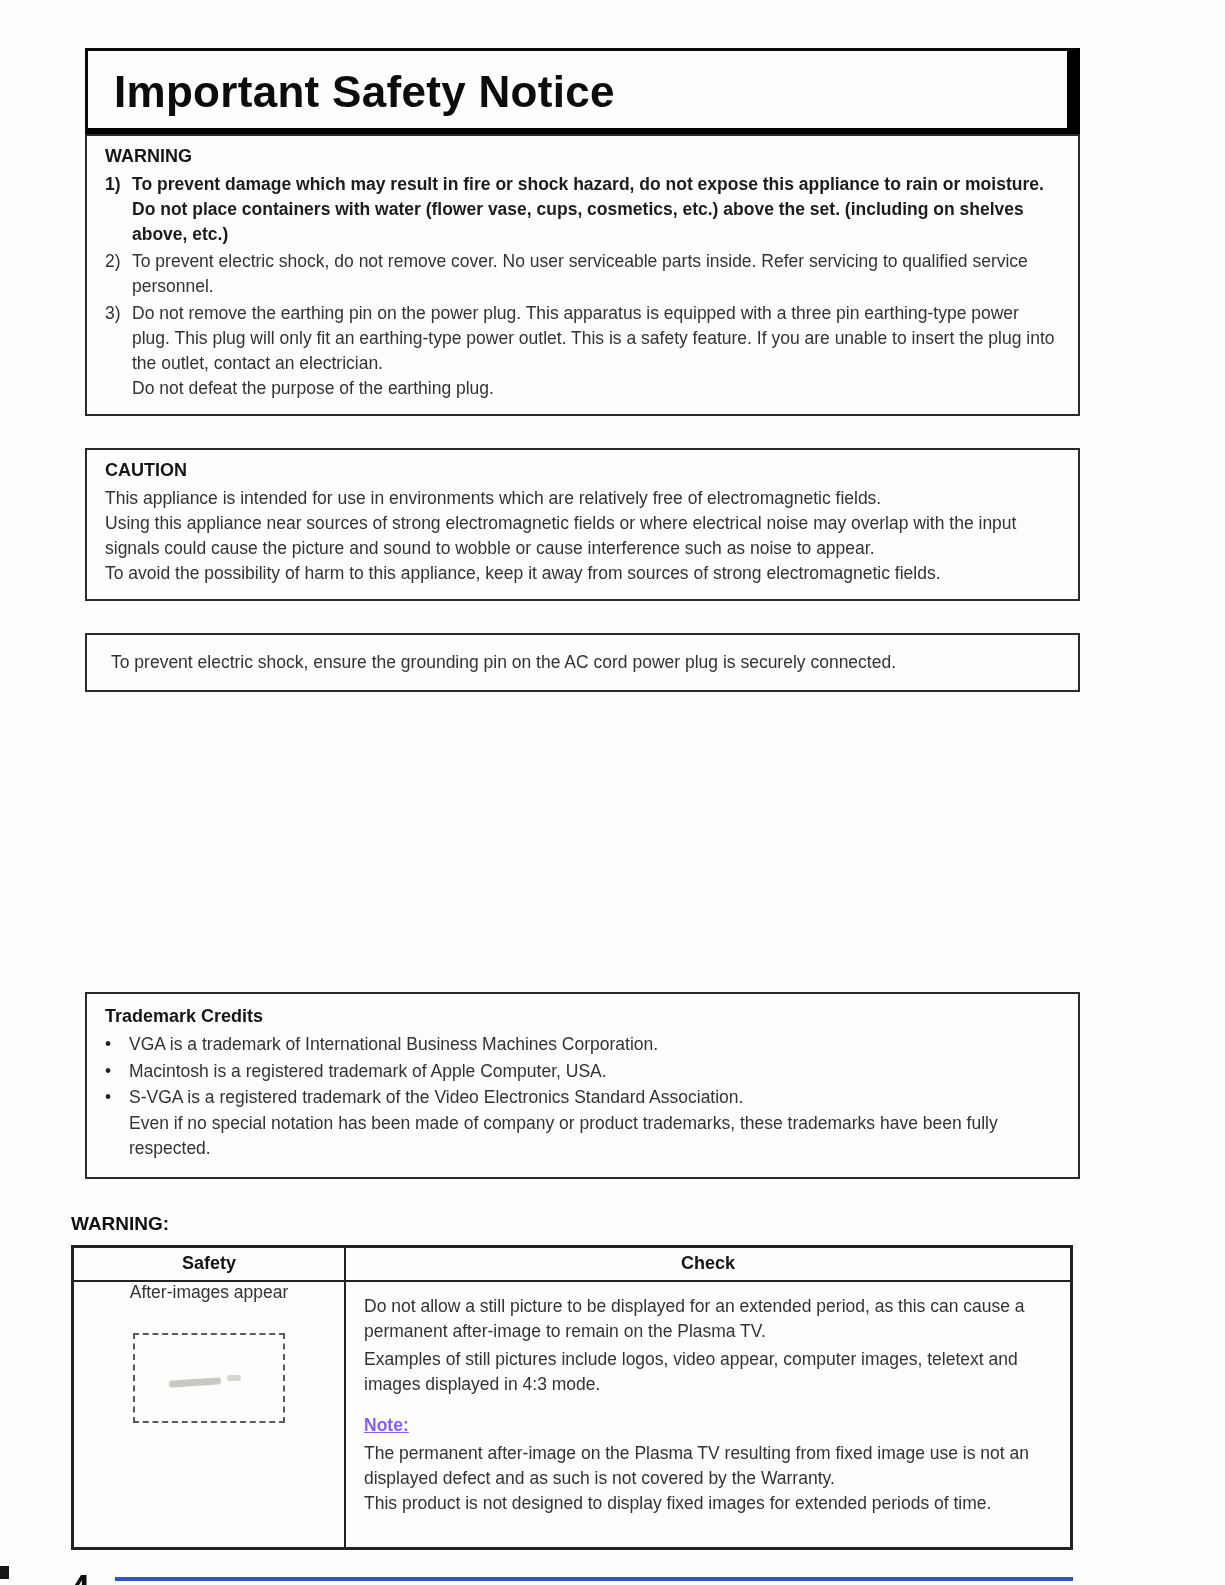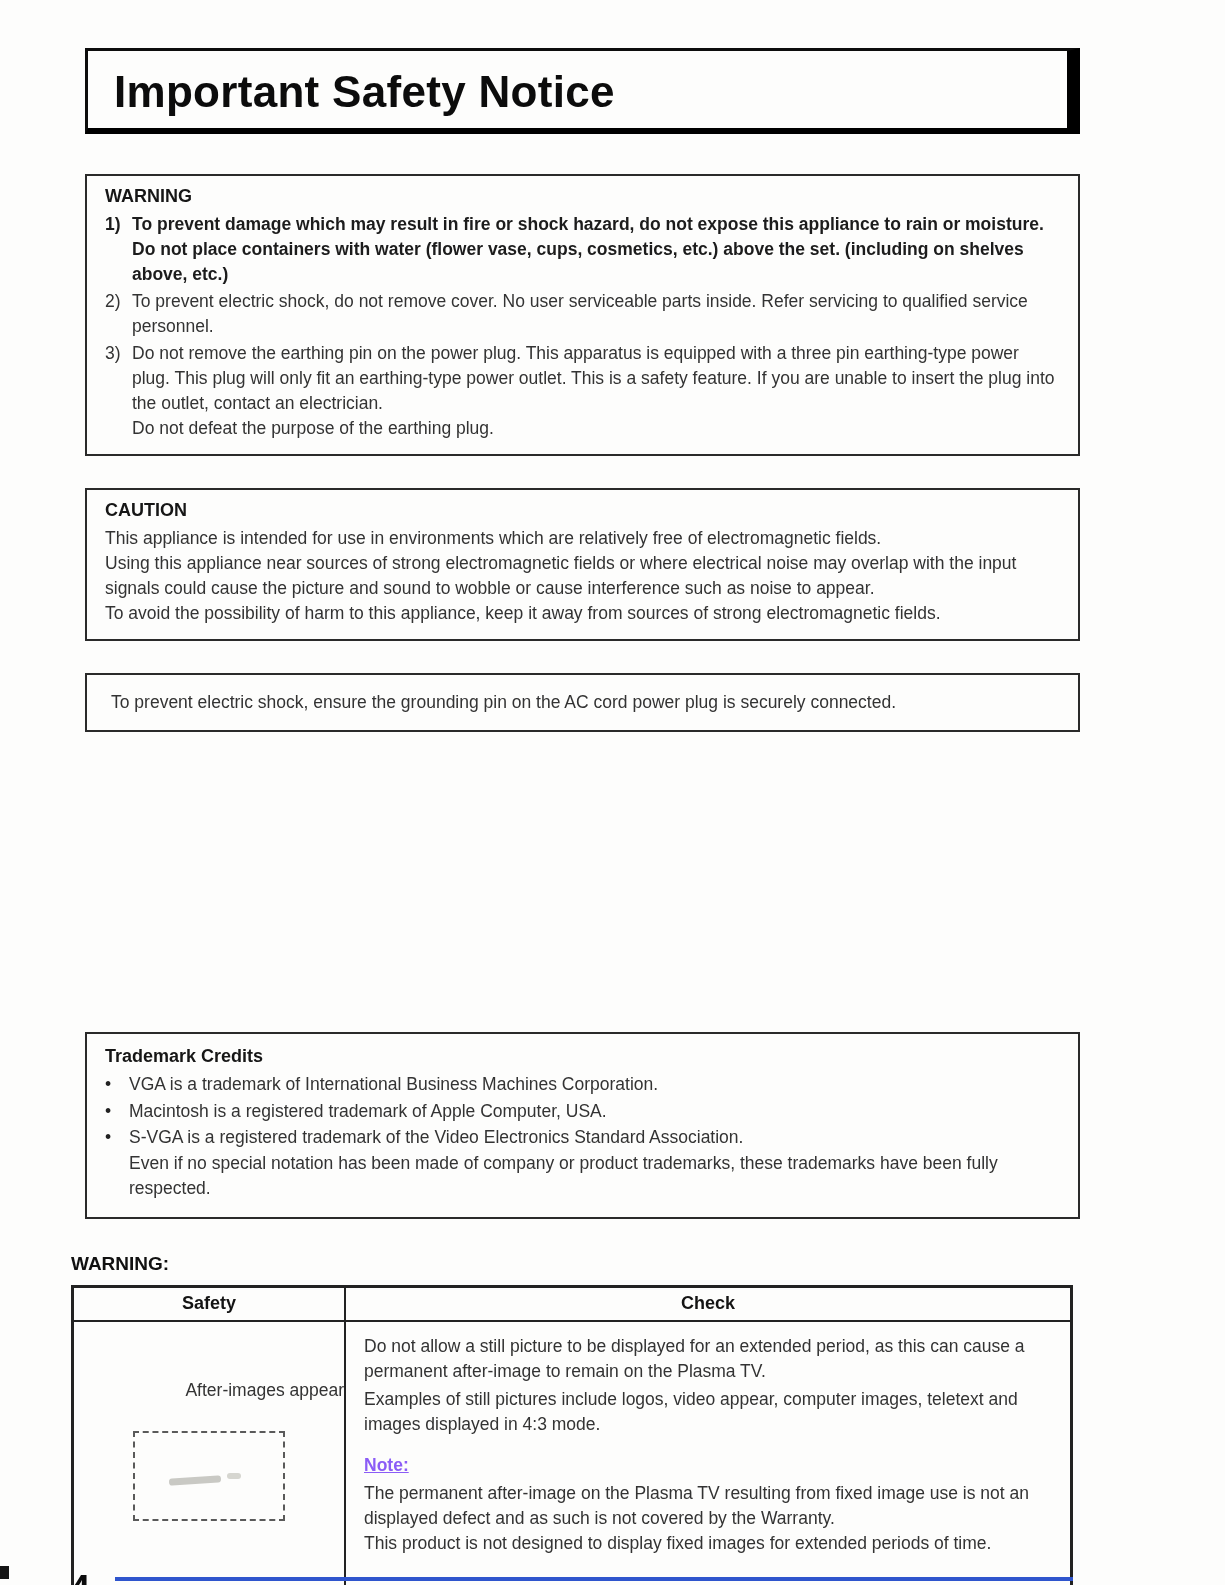--- a/index.html
+++ b/index.html
@@ -51,21 +51,21 @@
     color: #161616;
     margin-bottom: 5px;
   }
   .body-text {
     font-size: 17.5px;
     line-height: 1.43;
     color: #333;
   }
 
   
-  .warning-box { margin-top: 40px; }
+  .warning-box { }
   .w-item { display: flex; margin-top: 2px; }
   .w-num { flex: none; width: 27px; font-size: 17.5px; line-height: 1.43; }
   .w-text { flex: 1; }
   .w-item.bold .w-num, .w-item.bold .w-text { font-weight: bold; color: #1c1c1c; }
 
   
   .caution-box { margin-top: 32px; }
   .grounding-box { margin-top: 32px; padding: 15px 24px; }
 
   
@@ -91,22 +91,21 @@
   .t-head .t-cell {
     font-size: 18px;
     font-weight: bold;
     color: #141414;
     text-align: center;
     padding: 5px 4px 6px 4px;
     border-bottom: 2px solid #222;
   }
   .t-cell-sym { border-right: 2px solid #222; }
   .t-body .t-cell-sym {
-    text-align: right;
-    padding-top: 58px;
+    text-align: center;
   }
   .symptom-label { font-size: 17.5px; color: #333; }
   .after-image-box {
     width: 152px;
     height: 90px;
     margin: 30px auto 0 auto;
     border: 2px dashed #5a5a5a;
     position: relative;
   }
   .after-image-box .scribble {

